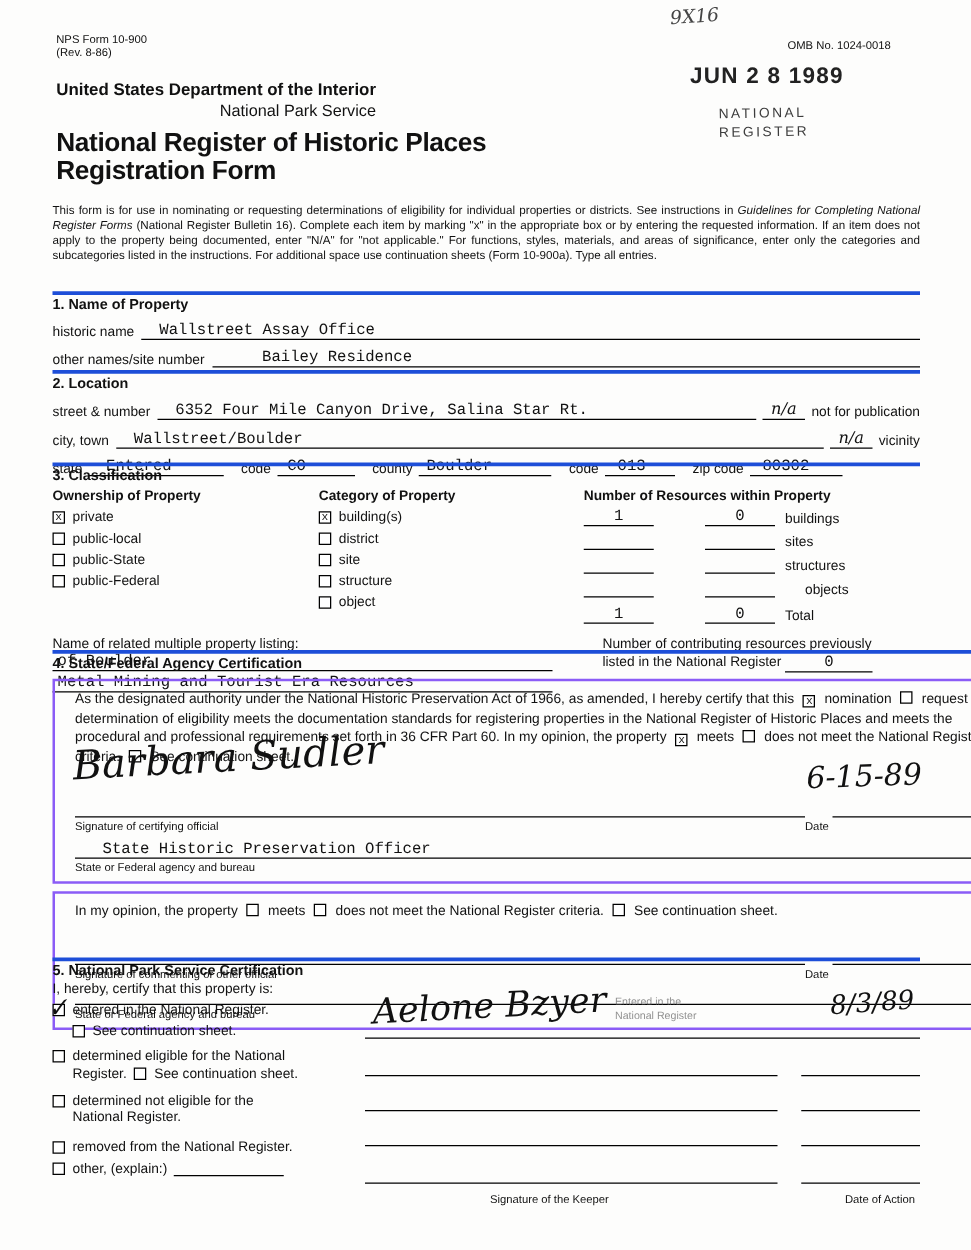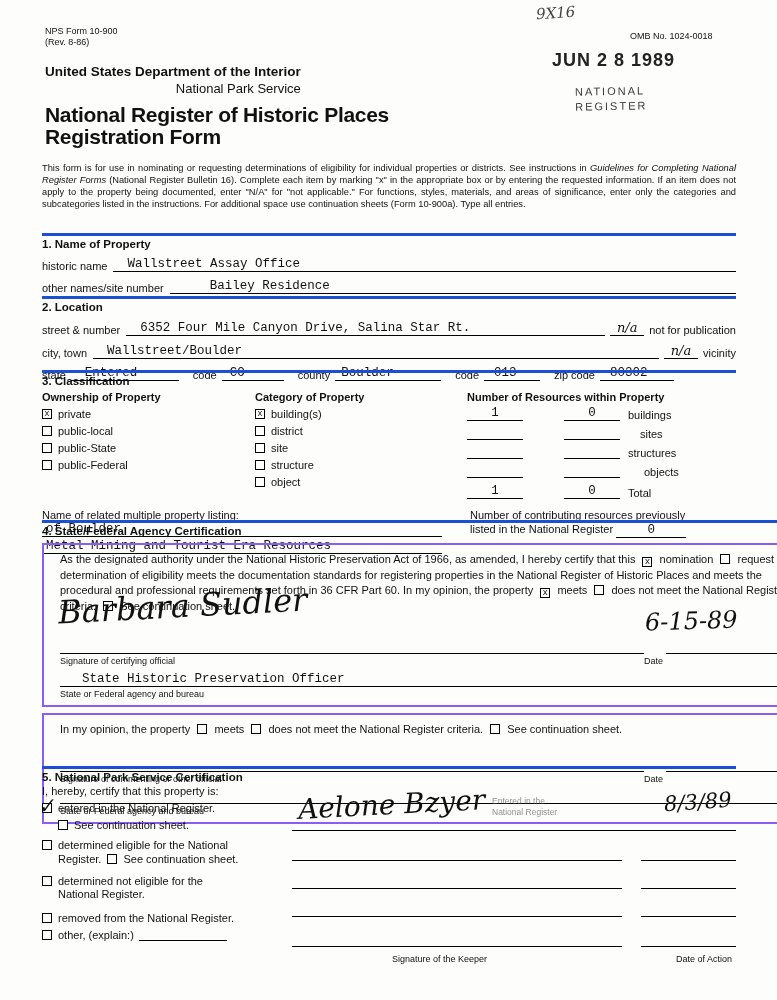--- a/index.html
+++ b/index.html
@@ -176,21 +176,21 @@
         <div style="display:flex; align-items:flex-end; margin-top:3px; font-size:11px;">
           <span class="mono" style="width:56px; border-bottom:1px solid #000; text-align:center;">1</span>
           <span style="width:41px;"></span>
           <span class="mono" style="width:56px; border-bottom:1px solid #000; text-align:center;">0</span>
           <span style="margin-left:8px;">buildings</span>
         </div>
         <div style="display:flex; align-items:flex-end; margin-top:6px; font-size:11px;">
           <span class="mono" style="width:56px; border-bottom:1px solid #000; text-align:center; height:13px;"></span>
           <span style="width:41px;"></span>
           <span class="mono" style="width:56px; border-bottom:1px solid #000; text-align:center; height:13px;"></span>
-          <span style="margin-left:20px;">sites</span>
+          <span style="margin-left:8px;">sites</span>
         </div>
         <div style="display:flex; align-items:flex-end; margin-top:6px; font-size:11px;">
           <span class="mono" style="width:56px; border-bottom:1px solid #000; text-align:center; height:13px;"></span>
           <span style="width:41px;"></span>
           <span class="mono" style="width:56px; border-bottom:1px solid #000; text-align:center; height:13px;"></span>
           <span style="margin-left:8px;">structures</span>
         </div>
         <div style="display:flex; align-items:flex-end; margin-top:6px; font-size:11px;">
           <span class="mono" style="width:56px; border-bottom:1px solid #000; text-align:center; height:13px;"></span>
           <span style="width:41px;"></span>
@@ -205,21 +205,21 @@
         </div>
       </div>
     </div>
 
     <div style="display:flex; margin-top:10px;">
       <div style="width:400px;">
         <div class="lbl">Name of related multiple property listing:</div>
         <div class="mono" style="border-bottom:1px solid #000; margin-top:1px; padding-left:4px;">of Boulder</div>
         <div class="mono" style="border-bottom:1px solid #000; margin-top:2px; padding-left:4px;">Metal Mining and Tourist Era Resources</div>
       </div>
-      <div style="margin-left:28px; flex:1;">
+      <div style="margin-left:40px; flex:1;">
         <div class="lbl">Number of contributing resources previously</div>
         <div class="lbl" style="margin-top:2px;">
           <span>listed in the National Register</span>
           <span class="mono" style="display:inline-block; width:70px; border-bottom:1px solid #000; text-align:center;">0</span>
         </div>
       </div>
     </div>
   </div>
 
   <div class="abs" style="left:42px; top:520px; width:776px;">

